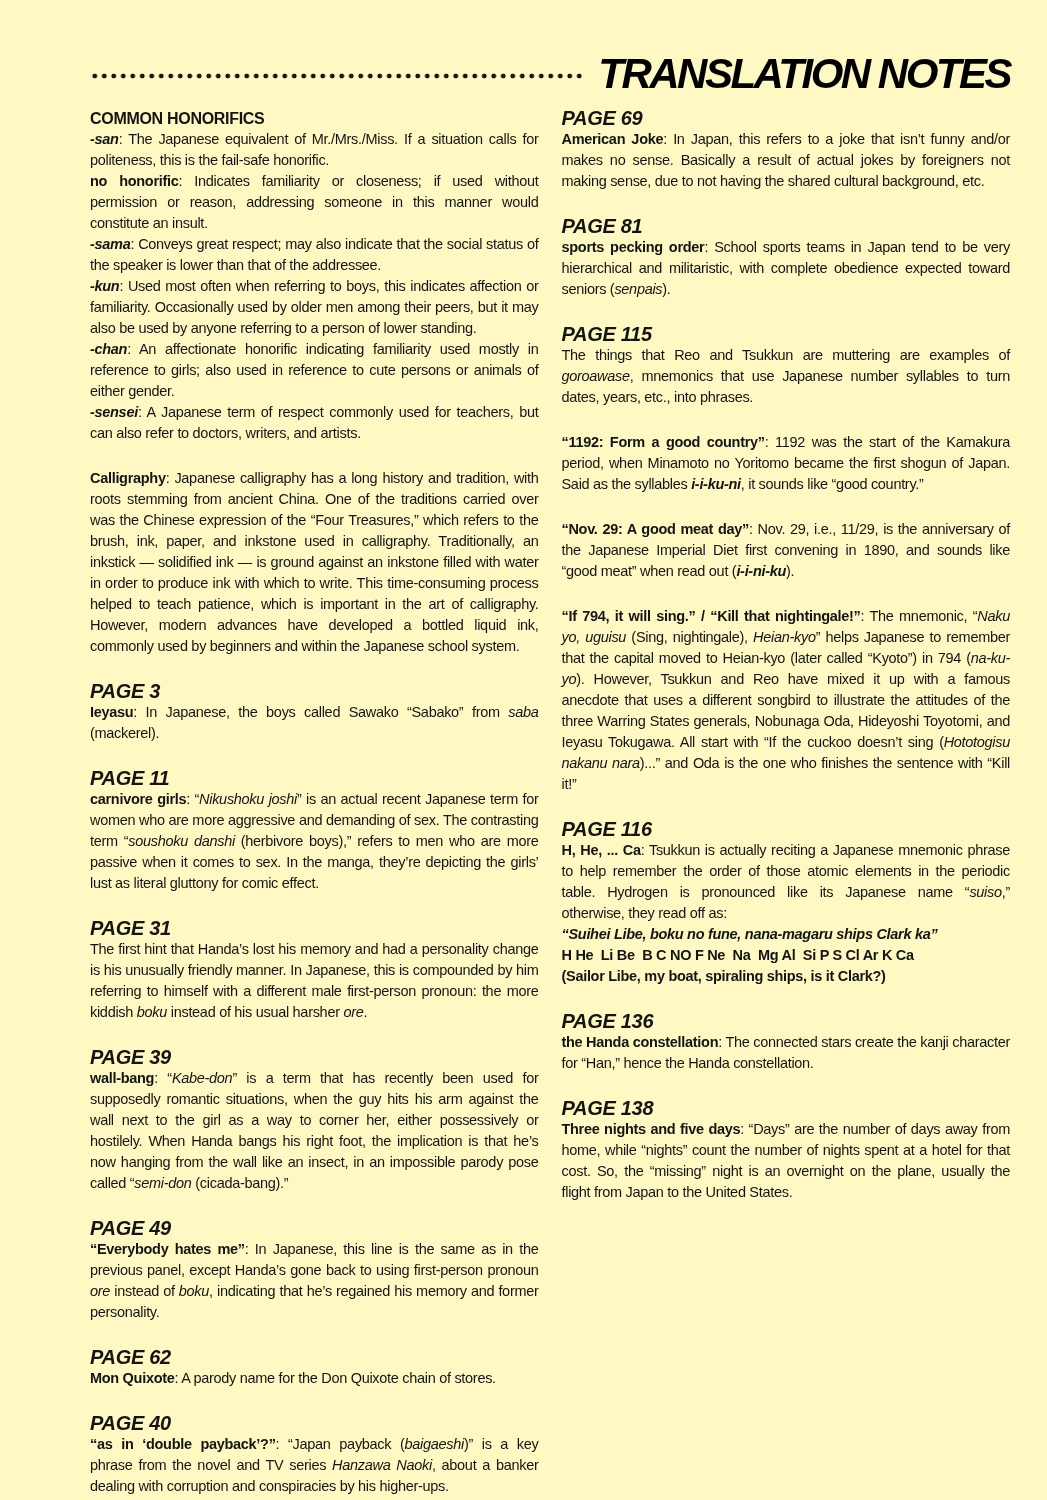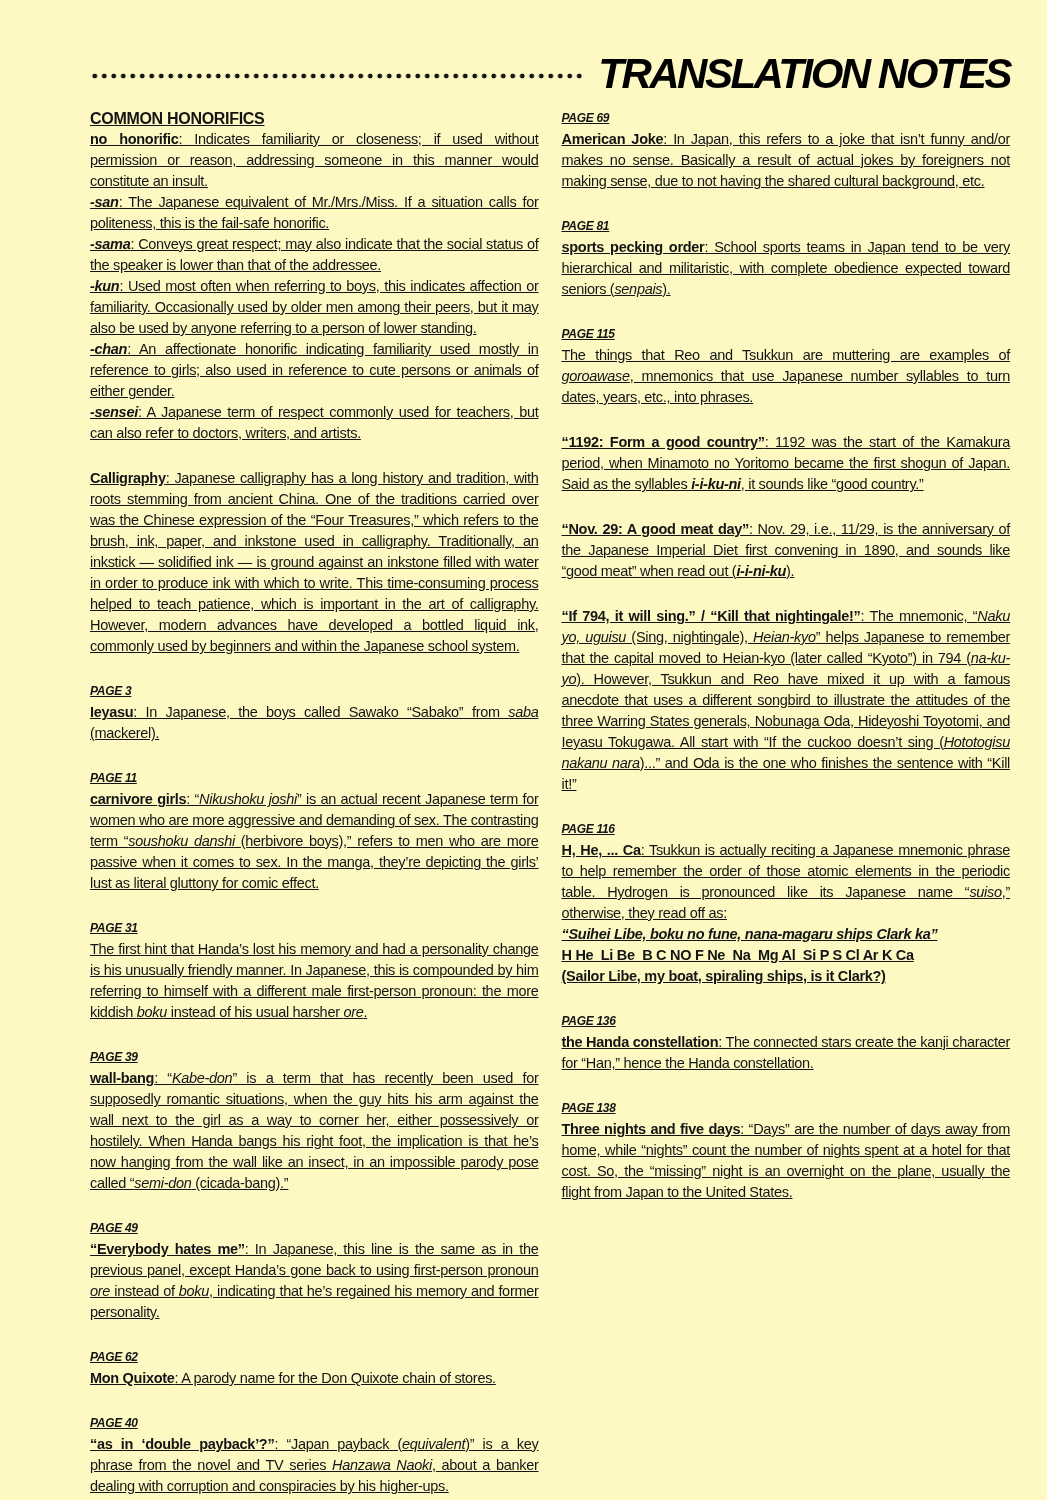--- a/index.html
+++ b/index.html
@@ -36,39 +36,38 @@
     line-height:1;
     font-weight:bold;
     font-style:italic;
     letter-spacing:-2.5px;
     white-space:nowrap;
     color:#000;
   }
   .cols{
     display:flex;
     gap:23px;
-    text-decoration:underline;
   }
   .col{
     flex:1;
     min-width:0;
     font-size:14.5px;
     line-height:21px;
     letter-spacing:-0.3px;
     text-align:justify;
   }
   .sec-heading{
     font-weight:bold;
     font-size:16px;
     margin:0;
   }
   .page-heading{
     font-weight:bold;
     font-style:italic;
-    font-size:12px;
+    font-size:20px;
     margin:24px 0 0 0;
   }
   .col > :first-child{margin-top:0;}
   .para{margin:0;}
   .para.gap{margin-top:24px;}
   .s-n{font-weight:normal;font-style:normal;}
   .s-b{font-weight:bold;}
   .s-i{font-style:italic;}
   .s-bi{font-weight:bold;font-style:italic;}
 </style>
@@ -76,41 +75,41 @@
 <body>
 
 <div class="page">
   <header class="page-header">
     <div class="dotted-leader"></div>
     <h1 class="page-title">TRANSLATION NOTES</h1>
   </header>
   <main class="cols">
     <div class="col">
         <div class="sec-heading">COMMON HONORIFICS</div>
+        <p class="para"><span class="s-bi">-san</span><span class="s-n">: The Japanese equivalent of Mr./Mrs./Miss. If a situation calls for politeness, this is the fail-safe honorific.</span></p>
         <p class="para"><span class="s-b">no honorific</span><span class="s-n">: Indicates familiarity or closeness; if used without permission or reason, addressing someone in this manner would constitute an insult.</span></p>
-        <p class="para"><span class="s-bi">-san</span><span class="s-n">: The Japanese equivalent of Mr./Mrs./Miss. If a situation calls for politeness, this is the fail-safe honorific.</span></p>
         <p class="para"><span class="s-bi">-sama</span><span class="s-n">: Conveys great respect; may also indicate that the social status of the speaker is lower than that of the addressee.</span></p>
         <p class="para"><span class="s-bi">-kun</span><span class="s-n">: Used most often when referring to boys, this indicates affection or familiarity. Occasionally used by older men among their peers, but it may also be used by anyone referring to a person of lower standing.</span></p>
         <p class="para"><span class="s-bi">-chan</span><span class="s-n">: An affectionate honorific indicating familiarity used mostly in reference to girls; also used in reference to cute persons or animals of either gender.</span></p>
         <p class="para"><span class="s-bi">-sensei</span><span class="s-n">: A Japanese term of respect commonly used for teachers, but can also refer to doctors, writers, and artists.</span></p>
         <p class="para gap"><span class="s-b">Calligraphy</span><span class="s-n">: Japanese calligraphy has a long history and tradition, with roots stemming from ancient China. One of the traditions carried over was the Chinese expression of the “Four Treasures,” which refers to the brush, ink, paper, and inkstone used in calligraphy. Traditionally, an inkstick — solidified ink — is ground against an inkstone filled with water in order to produce ink with which to write. This time-consuming process helped to teach patience, which is important in the art of calligraphy. However, modern advances have developed a bottled liquid ink, commonly used by beginners and within the Japanese school system.</span></p>
         <div class="page-heading">PAGE 3</div>
         <p class="para"><span class="s-b">Ieyasu</span><span class="s-n">: In Japanese, the boys called Sawako “Sabako” from </span><span class="s-i">saba</span><span class="s-n"> (mackerel).</span></p>
         <div class="page-heading">PAGE 11</div>
         <p class="para"><span class="s-b">carnivore girls</span><span class="s-n">: “</span><span class="s-i">Nikushoku joshi</span><span class="s-n">” is an actual recent Japanese term for women who are more aggressive and demanding of sex. The contrasting term “</span><span class="s-i">soushoku danshi</span><span class="s-n"> (herbivore boys),” refers to men who are more passive when it comes to sex. In the manga, they’re depicting the girls’ lust as literal gluttony for comic effect.</span></p>
         <div class="page-heading">PAGE 31</div>
         <p class="para"><span class="s-n">The first hint that Handa’s lost his memory and had a personality change is his unusually friendly manner. In Japanese, this is compounded by him referring to himself with a different male first-person pronoun: the more kiddish </span><span class="s-i">boku</span><span class="s-n"> instead of his usual harsher </span><span class="s-i">ore</span><span class="s-n">.</span></p>
         <div class="page-heading">PAGE 39</div>
         <p class="para"><span class="s-b">wall-bang</span><span class="s-n">: “</span><span class="s-i">Kabe-don</span><span class="s-n">” is a term that has recently been used for supposedly romantic situations, when the guy hits his arm against the wall next to the girl as a way to corner her, either possessively or hostilely. When Handa bangs his right foot, the implication is that he’s now hanging from the wall like an insect, in an impossible parody pose called “</span><span class="s-i">semi-don</span><span class="s-n"> (cicada-bang).”</span></p>
         <div class="page-heading">PAGE 49</div>
         <p class="para"><span class="s-b">“Everybody hates me”</span><span class="s-n">: In Japanese, this line is the same as in the previous panel, except Handa’s gone back to using first-person pronoun </span><span class="s-i">ore</span><span class="s-n"> instead of </span><span class="s-i">boku</span><span class="s-n">, indicating that he’s regained his memory and former personality.</span></p>
         <div class="page-heading">PAGE 62</div>
         <p class="para"><span class="s-b">Mon Quixote</span><span class="s-n">: A parody name for the Don Quixote chain of stores.</span></p>
         <div class="page-heading">PAGE 40</div>
-        <p class="para"><span class="s-b">“as in ‘double payback’?”</span><span class="s-n">: “Japan payback (</span><span class="s-i">equivalent</span><span class="s-n">)” is a key phrase from the novel and TV series </span><span class="s-i">Hanzawa Naoki</span><span class="s-n">, about a banker dealing with corruption and conspiracies by his higher-ups.</span></p>
+        <p class="para"><span class="s-b">“as in ‘double payback’?”</span><span class="s-n">: “Japan payback (</span><span class="s-i">baigaeshi</span><span class="s-n">)” is a key phrase from the novel and TV series </span><span class="s-i">Hanzawa Naoki</span><span class="s-n">, about a banker dealing with corruption and conspiracies by his higher-ups.</span></p>
       </div>
     <div class="col">
         <div class="page-heading">PAGE 69</div>
         <p class="para"><span class="s-b">American Joke</span><span class="s-n">: In Japan, this refers to a joke that isn’t funny and/or makes no sense. Basically a result of actual jokes by foreigners not making sense, due to not having the shared cultural background, etc.</span></p>
         <div class="page-heading">PAGE 81</div>
         <p class="para"><span class="s-b">sports pecking order</span><span class="s-n">: School sports teams in Japan tend to be very hierarchical and militaristic, with complete obedience expected toward seniors (</span><span class="s-i">senpais</span><span class="s-n">).</span></p>
         <div class="page-heading">PAGE 115</div>
         <p class="para"><span class="s-n">The things that Reo and Tsukkun are muttering are examples of </span><span class="s-i">goroawase</span><span class="s-n">, mnemonics that use Japanese number syllables to turn dates, years, etc., into phrases.</span></p>
         <p class="para gap"><span class="s-b">“1192: Form a good country”</span><span class="s-n">: 1192 was the start of the Kamakura period, when Minamoto no Yoritomo became the first shogun of Japan. Said as the syllables </span><span class="s-bi">i-i-ku-ni</span><span class="s-n">, it sounds like “good country.”</span></p>
         <p class="para gap"><span class="s-b">“Nov. 29: A good meat day”</span><span class="s-n">: Nov. 29, i.e., 11/29, is the anniversary of the Japanese Imperial Diet first convening in 1890, and sounds like “good meat” when read out (</span><span class="s-bi">i-i-ni-ku</span><span class="s-n">).</span></p>

